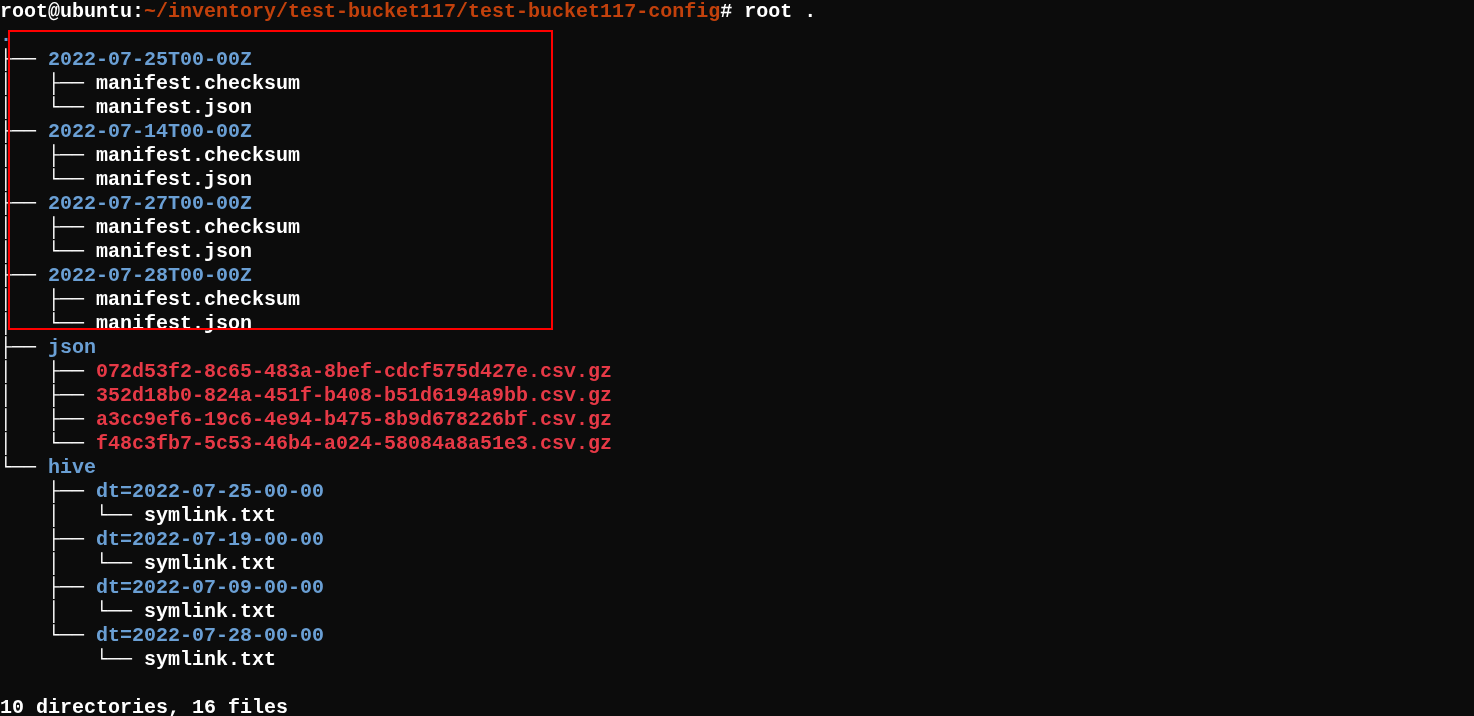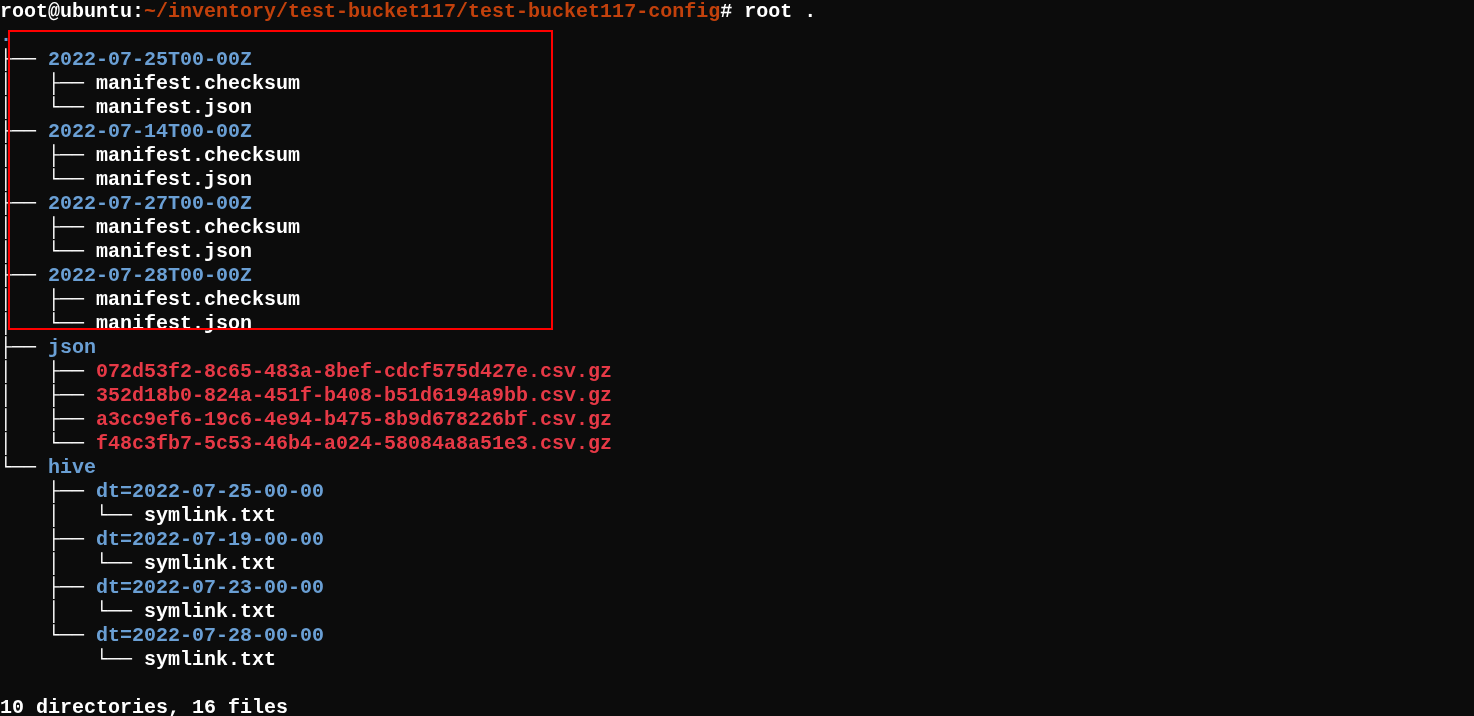--- a/index.html
+++ b/index.html
@@ -53,20 +53,20 @@
 <span class="tree-branch">├── </span><span class="dir">json</span>
 <span class="tree-branch">│   ├── </span><span class="arch">072d53f2-8c65-483a-8bef-cdcf575d427e.csv.gz</span>
 <span class="tree-branch">│   ├── </span><span class="arch">352d18b0-824a-451f-b408-b51d6194a9bb.csv.gz</span>
 <span class="tree-branch">│   ├── </span><span class="arch">a3cc9ef6-19c6-4e94-b475-8b9d678226bf.csv.gz</span>
 <span class="tree-branch">│   └── </span><span class="arch">f48c3fb7-5c53-46b4-a024-58084a8a51e3.csv.gz</span>
 <span class="tree-branch">└── </span><span class="dir">hive</span>
 <span class="tree-branch">    ├── </span><span class="dir">dt=2022-07-25-00-00</span>
 <span class="tree-branch">    │   └── </span><span class="file">symlink.txt</span>
 <span class="tree-branch">    ├── </span><span class="dir">dt=2022-07-19-00-00</span>
 <span class="tree-branch">    │   └── </span><span class="file">symlink.txt</span>
-<span class="tree-branch">    ├── </span><span class="dir">dt=2022-07-23-00-00</span>
+<span class="tree-branch">    ├── </span><span class="dir">dt=2022-07-09-00-00</span>
 <span class="tree-branch">    │   └── </span><span class="file">symlink.txt</span>
 <span class="tree-branch">    └── </span><span class="dir">dt=2022-07-28-00-00</span>
 <span class="tree-branch">        └── </span><span class="file">symlink.txt</span>
 
 <span class="summary">10 directories, 16 files</span></div>
 
 <div class="highlight-box" id="hlbox" style="left: 8px; top: 30px; width: 545px; height: 300px;"></div>
 
 </body></html>

